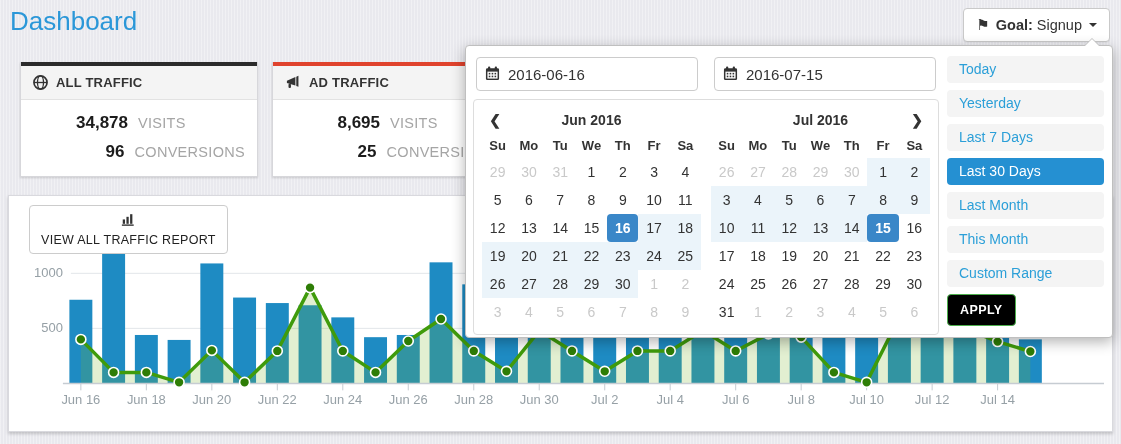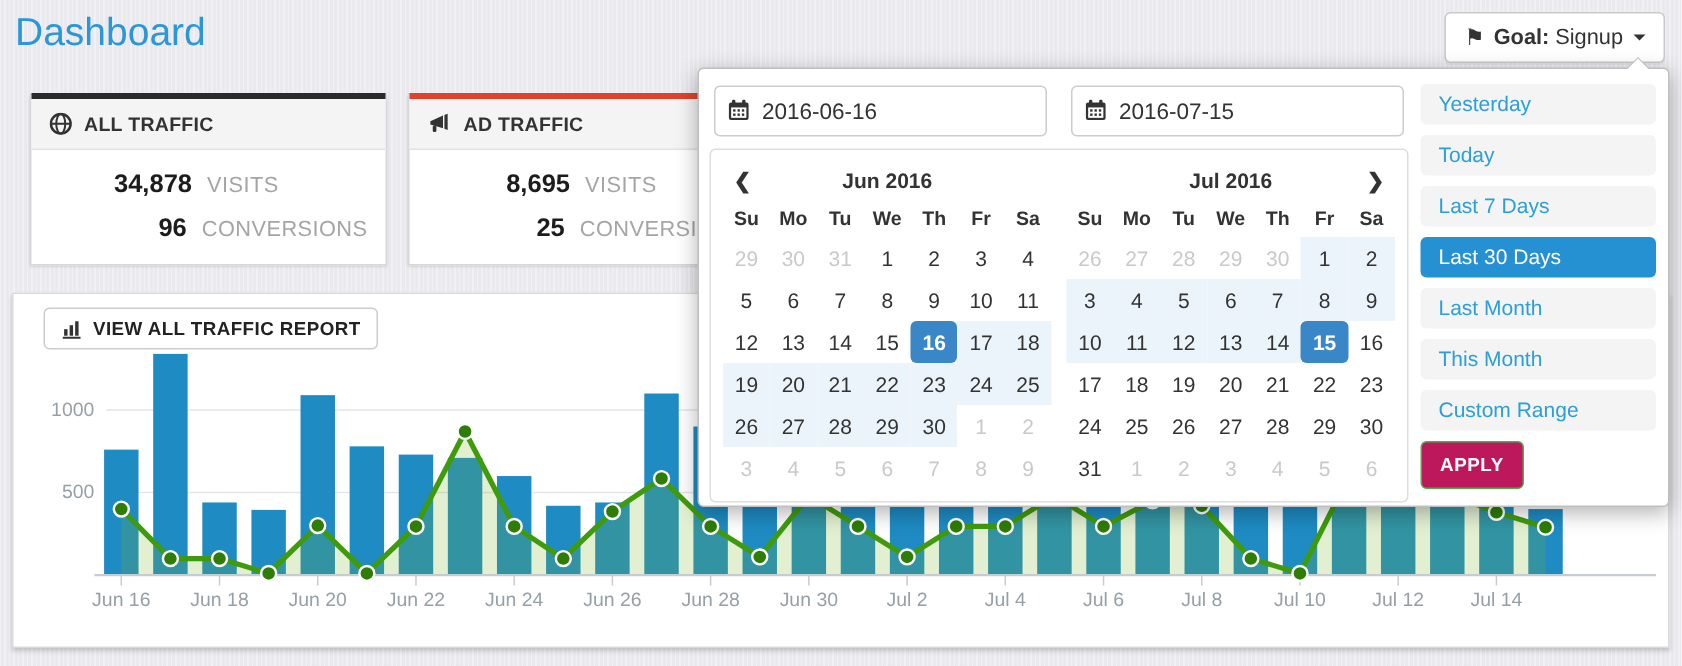--- a/index.html
+++ b/index.html
@@ -35,22 +35,22 @@
   .stat-row { display:flex; align-items:baseline; margin-bottom:9px; }
   .stat-row:last-child { margin-bottom:0; }
   .stat-value { width:95px; text-align:right; font-size:17px; font-weight:bold; color:#1c1c1c; margin-right:10px; }
   .stat-label { font-size:14.5px; color:#a5a5a5; letter-spacing:.3px; }
 
   
   .chart-panel { position:absolute; left:8px; top:195px; width:1105px; height:237px; background:#fff; border:1px solid #d9d9de; box-shadow:0 2px 3px rgba(0,0,0,.18); }
   .report-btn {
     position:absolute; left:20px; top:9px; z-index:2;
     background:#fff; border:1px solid #ccc; border-radius:4px; padding:6px 11px;
-    font-family:inherit; font-size:12.5px; font-weight:bold; color:#222; letter-spacing:.3px;
-    display:flex; align-items:center; gap:7px; cursor:pointer;
+    font-family:inherit; font-size:12.5px; font-weight:normal; color:#222; letter-spacing:.3px;
+    display:flex; align-items:center; gap:7px; cursor:pointer;flex-direction:column;
   }
   .chart-svg { position:absolute; inset:0; width:100%; height:100%; }
 
   
   .dp { position:absolute; left:465px; top:45px; width:648px; height:293px; background:#fff; border:1px solid #bfbfbf; border-radius:4px; box-shadow:0 4px 14px rgba(0,0,0,.3); z-index:10; }
   .dp::before { content:''; position:absolute; top:-8px; right:12px; border:8px solid transparent; border-top:0; border-bottom:8px solid #bfbfbf; }
   .dp::after  { content:''; position:absolute; top:-7px; right:13px; border:7px solid transparent; border-top:0; border-bottom:7px solid #fff; }
   .dp-input-wrap { position:absolute; top:11px; height:34px; }
   .dp-input-wrap.start { left:10px;  width:222px; }
   .dp-input-wrap.end   { left:248px; width:222px; }
@@ -66,21 +66,21 @@
   .cal-weekdays span { text-align:center; font-size:13px; font-weight:bold; height:24px; line-height:24px; }
   .day { text-align:center; font-size:14px; height:28px; line-height:28px; color:#333; cursor:pointer; }
   .day.out { color:#c9c9c9; }
   .day.in  { background:#ebf4fa; }
   .day.sel { background:#3a87c8; color:#fff; border-radius:4px; font-weight:bold; }
 
   .dp-ranges { position:absolute; right:8px; top:10px; width:157px; }
   .range-item { background:#f4f4f4; border-radius:4px; color:#2b9fd8; font-size:14px; height:27px; line-height:27px; padding-left:12px; margin-bottom:7px; cursor:pointer; }
   .range-item.active { background:#2590d2; color:#fff; }
   .dp-actions { display:flex; gap:8px; margin-top:3px; }
-  .apply-btn  { background:#be185d; border:1px solid #4cae4c; color:#fff; font-weight:bold; font-size:12.5px; letter-spacing:.4px; border-radius:4px; padding:8px 12px; font-family:inherit; cursor:pointer; }
+  .apply-btn  { background:#000000; border:1px solid #4cae4c; color:#fff; font-weight:bold; font-size:12.5px; letter-spacing:.4px; border-radius:4px; padding:8px 12px; font-family:inherit; cursor:pointer; }
   .cancel-btn { background:linear-gradient(#f8f8f8,#e7e7e7); border:1px solid #c9c9c9; color:#222; font-weight:bold; font-size:12.5px; letter-spacing:.4px; border-radius:4px; padding:8px 12px; font-family:inherit; cursor:pointer; }
 </style>
 </head>
 <body>
 
 <div class="page">
 
   <h1 class="page-title">Dashboard</h1>
 
   <div class="toolbar">
@@ -401,22 +401,22 @@
             <span class="day out">3</span>
             <span class="day out">4</span>
             <span class="day out">5</span>
             <span class="day out">6</span>
           </div>
       </div>
     </div>
 
     <div class="dp-ranges">
       <div>
+          <div class="range-item">Today</div>
           <div class="range-item">Yesterday</div>
-          <div class="range-item">Today</div>
           <div class="range-item">Last 7 Days</div>
           <div class="range-item active">Last 30 Days</div>
           <div class="range-item">Last Month</div>
           <div class="range-item">This Month</div>
           <div class="range-item">Custom Range</div>
         </div>
       <div class="dp-actions">
         <button class="apply-btn">APPLY</button>
       </div>
     </div>

